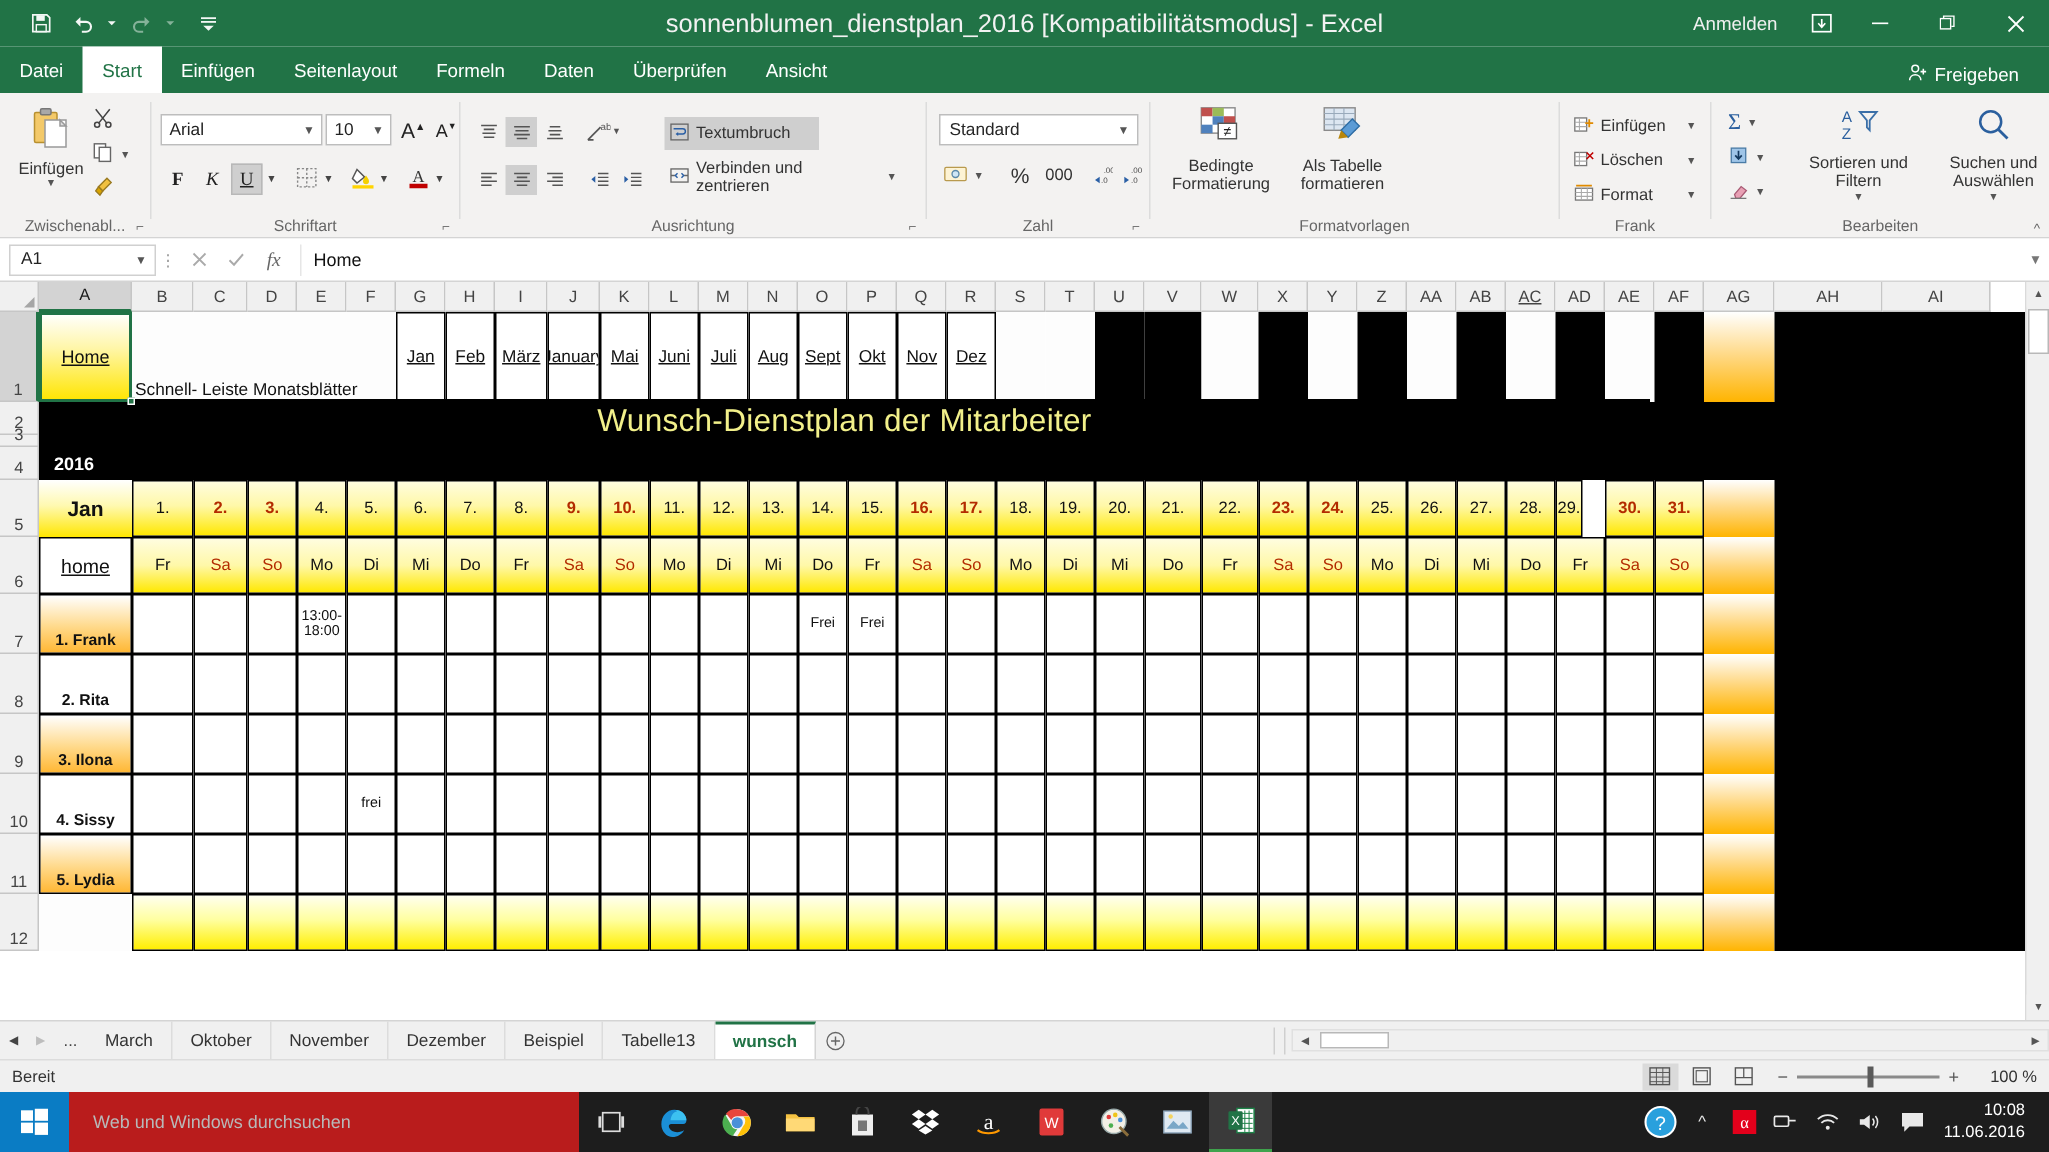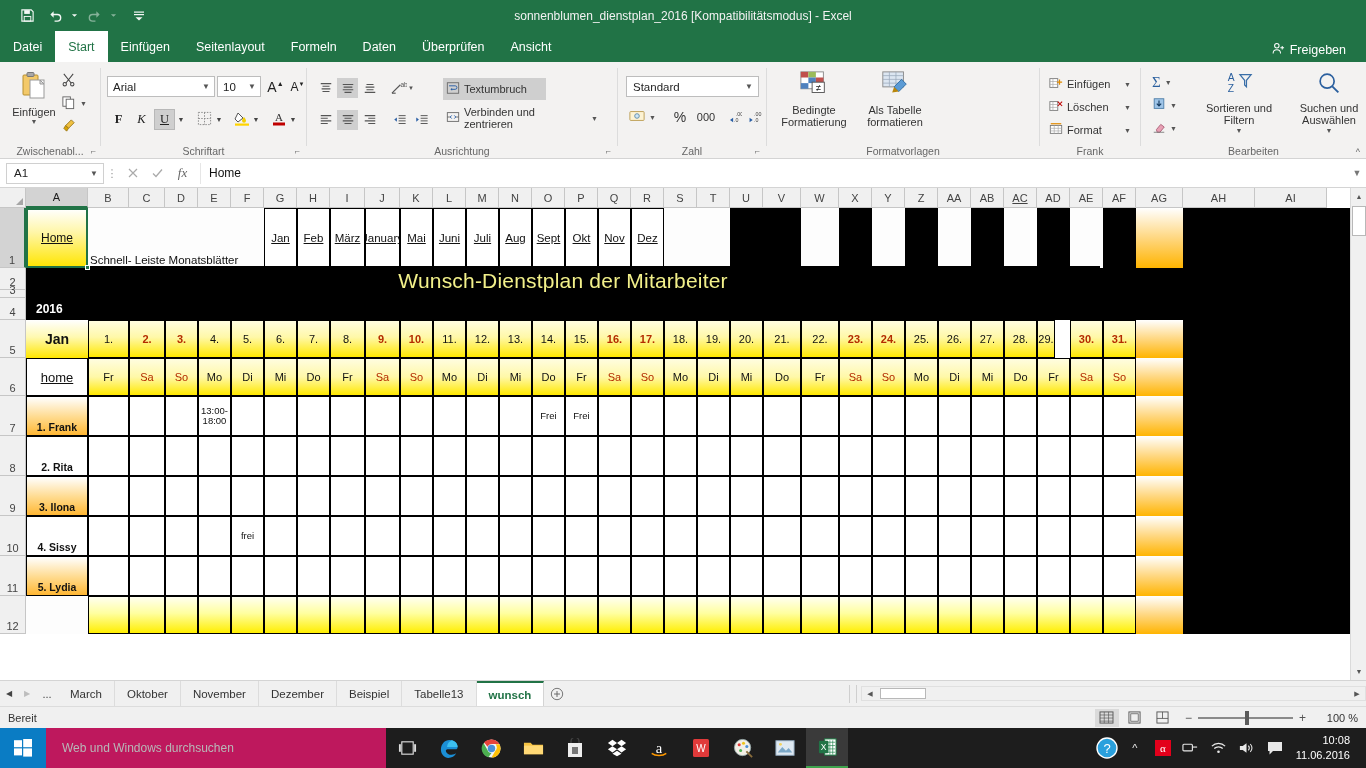--- a/index.html
+++ b/index.html
@@ -22,21 +22,21 @@
   }
   .qat { display:flex; align-items:center; gap:2px; padding-left:14px; }
   .qat-btn {
     width:26px; height:24px; display:flex; align-items:center; justify-content:center;
     color:#fff; opacity:.95;
   }
   .qat-btn.dim { opacity:.45; }
   .qat-btn svg { display:block; }
   .title-text {
     position:absolute; left:0; right:0; text-align:center;
-    font-size:12px; color:#f2f2f2; pointer-events:none;
+    font-size:17px; color:#f2f2f2; pointer-events:none;
   }
   .tb-right { margin-left:auto; display:flex; align-items:center; height:31px; }
   .signin { font-size:12.5px; color:#f0f0f0; padding:0 12px; }
   .ribbondisp { width:34px; height:31px; display:flex; align-items:center; justify-content:center; }
   .wbtn { width:45px; height:31px; display:flex; align-items:center; justify-content:center; }
 
   
   .tabbar {
     position:absolute; left:0; top:31px; width:1366px; height:31px;
     background:#217346; display:flex; align-items:flex-end;
@@ -266,21 +266,21 @@
   .zthumb { position:absolute; left:47px; top:-6px; width:4px; height:14px; background:#5a5a5a; }
   .zpct { width:42px; text-align:right; font-size:11px; }
 
   
   .taskbar {
     position:absolute; left:0; top:728px; width:1366px; height:40px;
     background:#1d1d1d; display:flex; align-items:center;
   }
   .startbtn { width:46px; height:40px; display:flex; align-items:center; justify-content:center; background:#0a7cc4; }
   .searchbox { width:340px; height:40px; display:flex; align-items:center; padding-left:16px;
-    font-size:12px; color:#b8b8b8; background:#be185d; }
+    font-size:12px; color:#b8b8b8; background:#b91c1c; }
   .tkicon { width:42px; height:40px; display:flex; align-items:center; justify-content:center; }
   .tkicon.active { background:#3a3a3a; border-bottom:2px solid #3fa34d; }
   .tray { margin-left:auto; display:flex; align-items:center; height:40px; padding-right:6px; gap:2px; }
   .trayicon { width:26px; height:40px; display:flex; align-items:center; justify-content:center; color:#e8e8e8; }
   .clock { display:flex; flex-direction:column; align-items:flex-end; justify-content:center;
     color:#fff; font-size:11px; line-height:1.35; padding:0 10px 0 6px; }
 </style>
 </head>
 <body>
 
@@ -319,20 +319,45 @@
         </div>
       <div class="qat-btn" style="margin-left:6px">
         <svg width="12" height="12" viewBox="0 0 12 12">
             <rect x="1" y="1.5" width="10" height="1.2" fill="#fff"></rect>
             <rect x="1" y="4" width="10" height="1.2" fill="#fff"></rect>
             <path d="M2.5 7.2L6 10.5 9.5 7.2z" fill="#fff"></path>
           </svg>
       </div>
     </div>
     <div class="title-text">sonnenblumen_dienstplan_2016 [Kompatibilitätsmodus] - Excel</div>
+    <div class="tb-right">
+      <div class="signin">Anmelden</div>
+      <div class="ribbondisp">
+        <svg width="15" height="15" viewBox="0 0 16 16">
+            <rect x="1.5" y="2" width="13" height="12" fill="none" stroke="#fff" stroke-width="1.2"></rect>
+            <path d="M8 10.5V5M5.5 8L8 10.8 10.5 8" fill="none" stroke="#fff" stroke-width="1.2"></path>
+          </svg>
+      </div>
+      <div class="wbtn">
+          <svg width="11" height="11" viewBox="0 0 11 11">
+            <rect x="0" y="5" width="11" height="1.1" fill="#fff"></rect>
+          </svg>
+        </div>
+      <div class="wbtn">
+          <svg width="11" height="11" viewBox="0 0 12 12">
+            <rect x="0.6" y="2.6" width="7.5" height="7.5" fill="none" stroke="#fff" stroke-width="1"></rect>
+            <path d="M3 2.6V0.8h7.5v7.5H8.6" fill="none" stroke="#fff" stroke-width="1"></path>
+          </svg>
+        </div>
+      <div class="wbtn close">
+          <svg width="12" height="12" viewBox="0 0 12 12">
+            <path d="M1 1l10 10M11 1L1 11" stroke="#fff" stroke-width="1.2"></path>
+          </svg>
+        </div>
+    </div>
   </div>
 
   <div class="tabbar">
     <div class="rtab">Datei</div>
     <div class="rtab active">Start</div>
     <div class="rtab">Einfügen</div>
     <div class="rtab">Seitenlayout</div>
     <div class="rtab">Formeln</div>
     <div class="rtab">Daten</div>
     <div class="rtab">Überprüfen</div>

